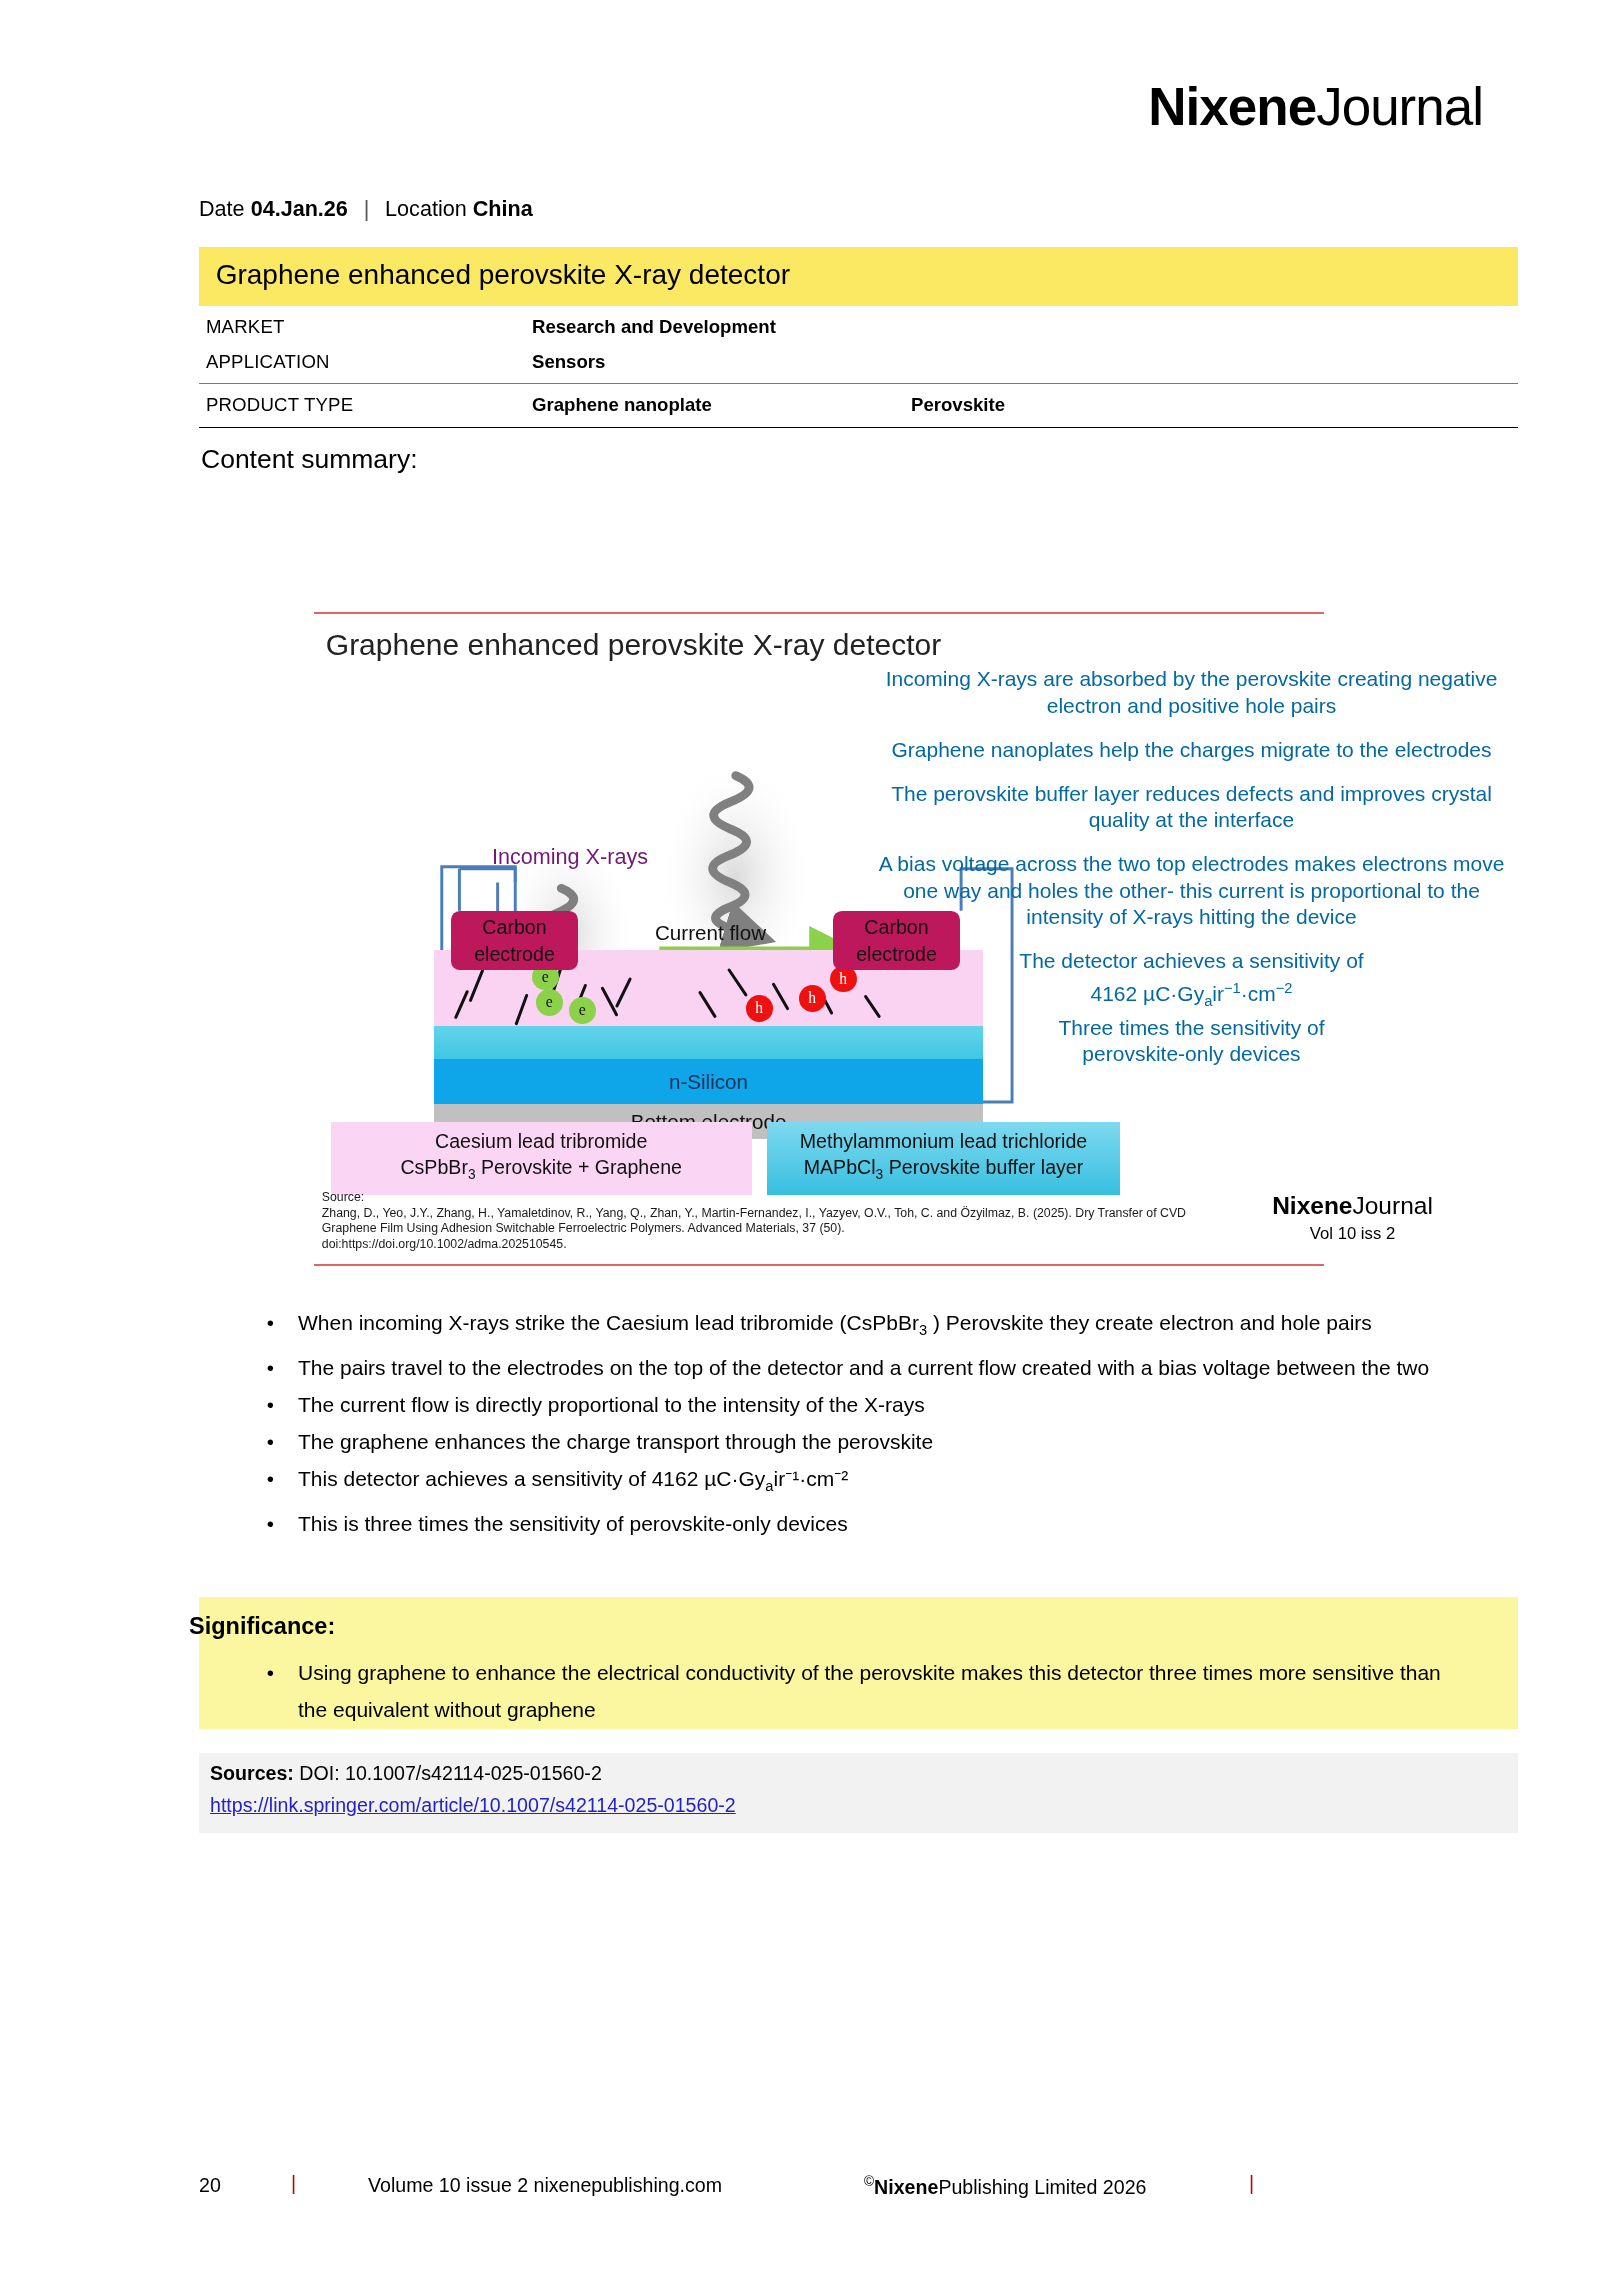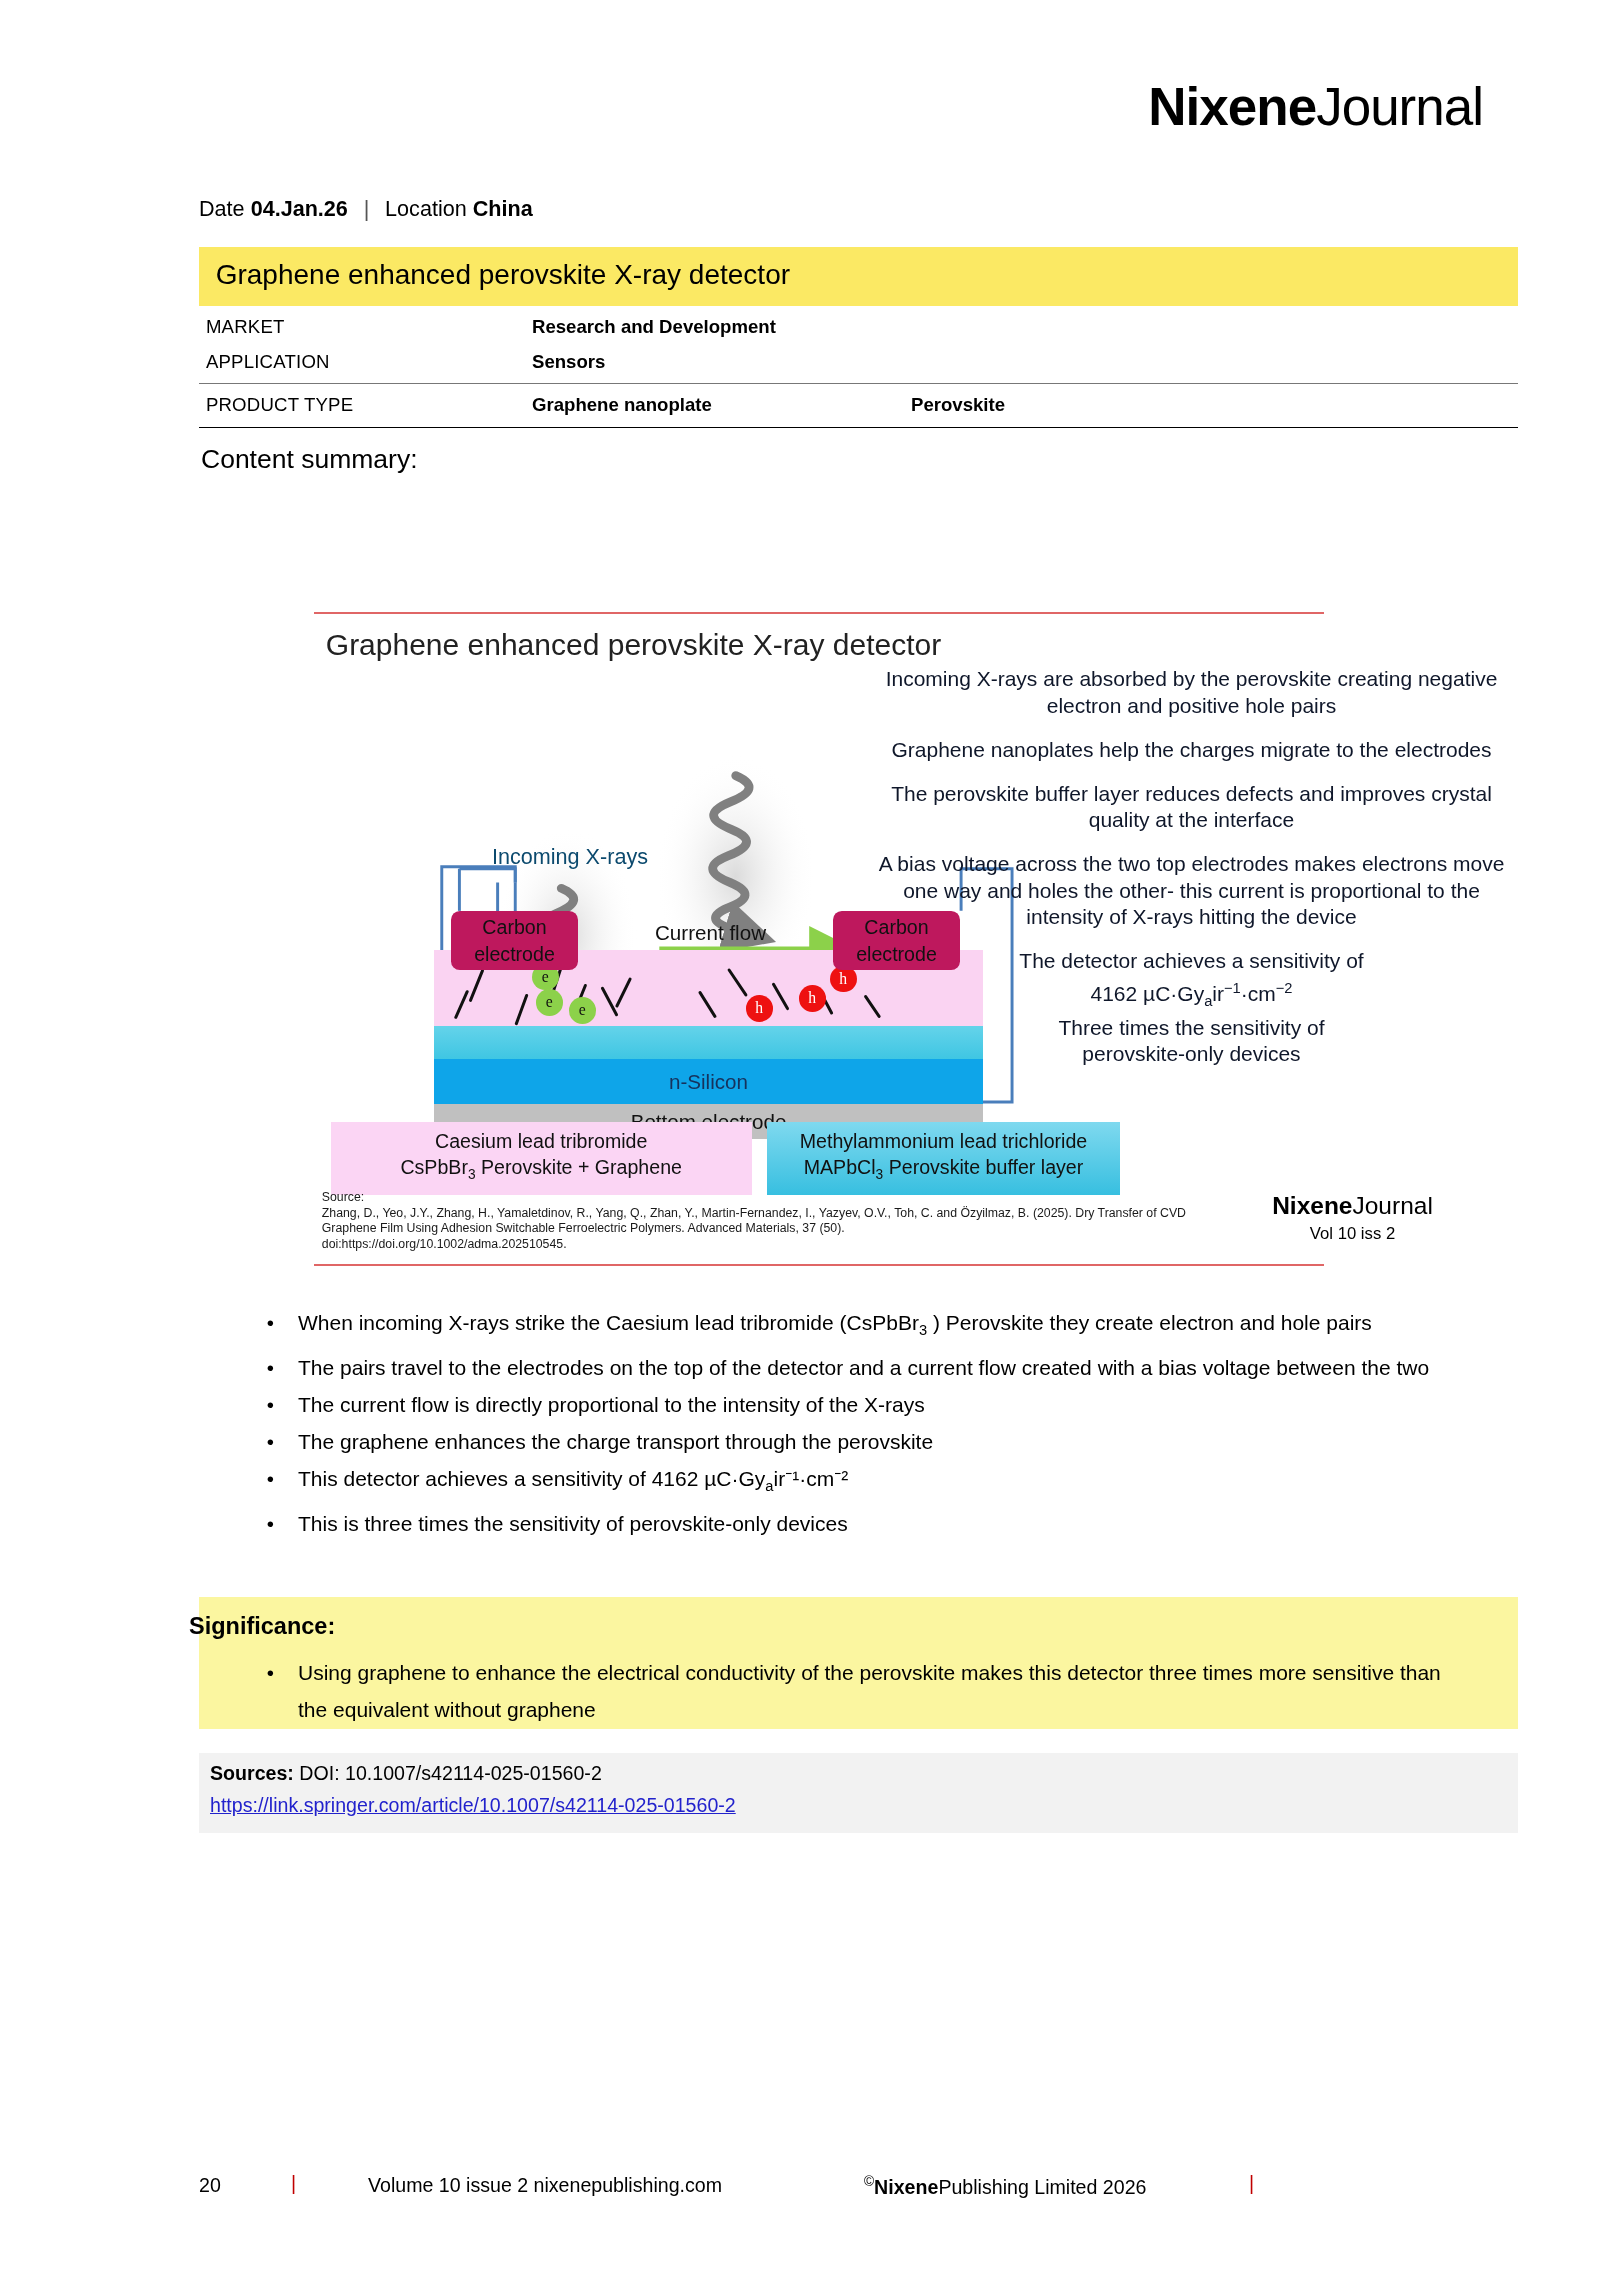--- a/index.html
+++ b/index.html
@@ -168,21 +168,21 @@
     font-size: 30px;
     color: #222;
   }
 
   
   .xray-label {
     position: absolute;
     left: 178px;
     top: 232px;
     font-size: 21.6px;
-    color: #0c4a6e;
+    color: #701a75;
   }
 
   
   .circuit {
     position: absolute;
     left: 0;
     top: 0;
   }
 
   
@@ -261,21 +261,21 @@
   .chip.pink { left: 16.7px; top: 510px; width: 421px; background: #fbd5f4; }
   .chip.blue { left: 453px; top: 510px; width: 353px; background: linear-gradient(#7fd9ef,#37bfe0); }
 
   
   .explain {
     position: absolute;
     left: 549px;
     top: 54px;
     width: 657px;
     text-align: center;
-    color: #0f172a;
+    color: #0369a1;
   }
   .explain p {
     margin: 0 0 17.6px 0;
     font-size: 21px;
     line-height: 26.5px;
   }
   .explain p.first { text-align: center; }
 
   
   .src {

